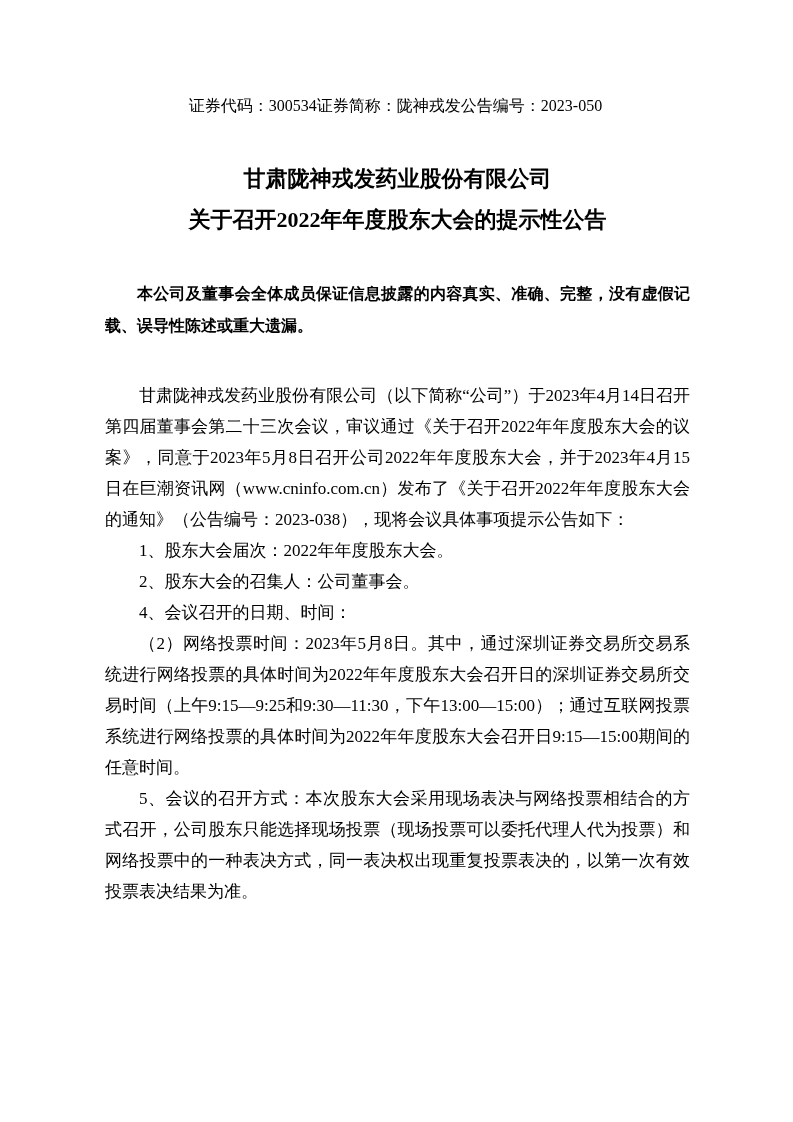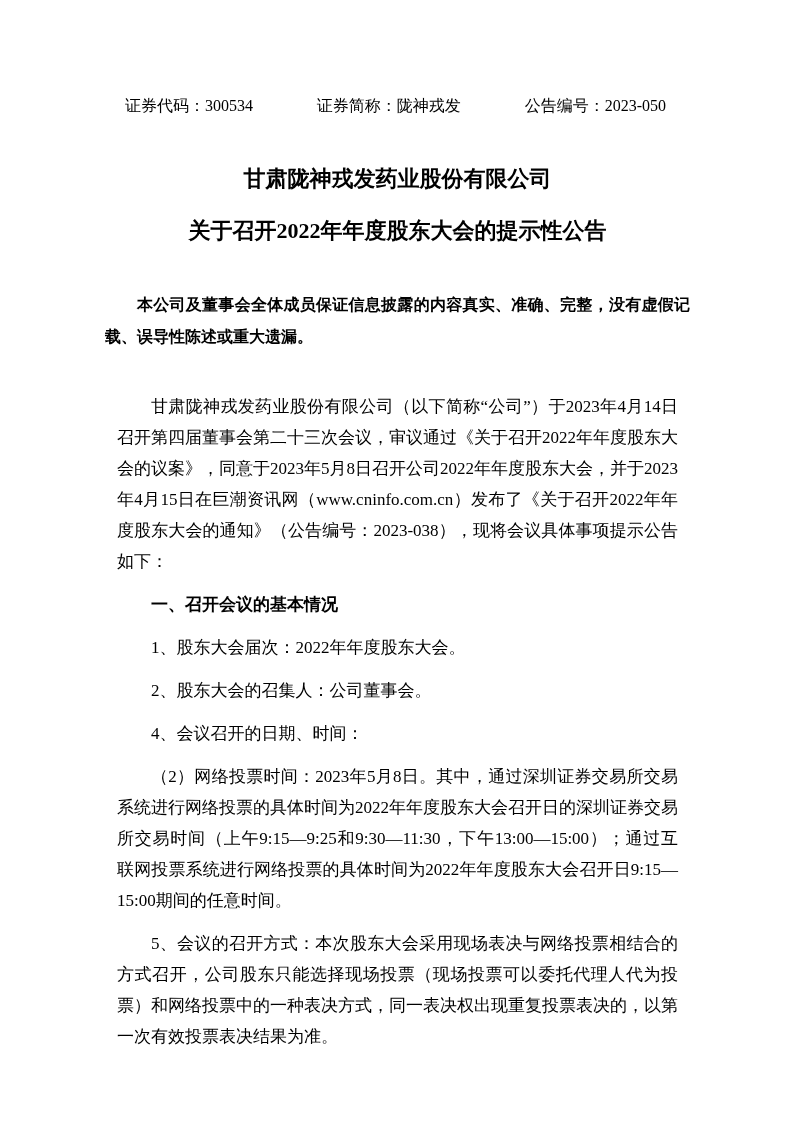--- a/index.html
+++ b/index.html
@@ -14,32 +14,32 @@
     margin: 0 auto;
     background: #ffffff;
     box-sizing: border-box;
     padding: 96px 103px 0 105px;
     font-family: "Liberation Serif", "DejaVu Serif", serif;
     color: #000000;
     overflow: hidden;
   }
   .header-row {
     display: flex;
-    justify-content: space-between;
+    justify-content: center;
     font-size: 16px;
     line-height: 20px;
     padding: 0 24px 0 20px;
     white-space: nowrap;
     font-family: Liberation Serif, serif;
   }
   .title {
     text-align: center;
     font-weight: bold;
     font-size: 22px;
-    margin: 11px;
+    margin: 0;
   }
   .title.first {
     margin-top: 44px;
     line-height: 38px;
   }
   .title.second {
     line-height: 44px;
   }
   .disclaimer {
     font-weight: bold;
@@ -47,21 +47,21 @@
     line-height: 32px;
     text-indent: 2em;
     text-align: justify;
     margin: 36px 0 0 0;
   }
   .para {
     font-size: 17px;
     line-height: 31px;
     text-indent: 2em;
     text-align: justify;
-    margin: 12px;
+    margin: 0;
   }
   .para.intro  { margin-top: 38px; }
   .para.heading {
     font-weight: bold;
     margin-top: 12px;
   }
 </style>
 </head>
 <body>
 
@@ -69,20 +69,19 @@
   <div class="header-row">
     <span>证券代码：300534</span>
     <span>证券简称：陇神戎发</span>
     <span>公告编号：2023-050</span>
   </div>
   <h1 class="title first">甘肃陇神戎发药业股份有限公司</h1>
   <h1 class="title second">关于召开2022年年度股东大会的提示性公告</h1>
   <p class="disclaimer">本公司及董事会全体成员保证信息披露的内容真实、准确、完整，没有虚假记载、误导性陈述或重大遗漏。</p>
   <div id="document-body">
       <p class="para intro">甘肃陇神戎发药业股份有限公司（以下简称“公司”）于2023年4月14日召开第四届董事会第二十三次会议，审议通过《关于召开2022年年度股东大会的议案》，同意于2023年5月8日召开公司2022年年度股东大会，并于2023年4月15日在巨潮资讯网（www.cninfo.com.cn）发布了《关于召开2022年年度股东大会的通知》（公告编号：2023-038），现将会议具体事项提示公告如下：</p>
-      <p class="para heading">一、召开会议的基本情况</p>
       <p class="para body">1、股东大会届次：2022年年度股东大会。</p>
       <p class="para body">2、股东大会的召集人：公司董事会。</p>
       <p class="para body">4、会议召开的日期、时间：</p>
       <p class="para body">（2）网络投票时间：2023年5月8日。其中，通过深圳证券交易所交易系统进行网络投票的具体时间为2022年年度股东大会召开日的深圳证券交易所交易时间（上午9:15—9:25和9:30—11:30，下午13:00—15:00）；通过互联网投票系统进行网络投票的具体时间为2022年年度股东大会召开日9:15—15:00期间的任意时间。</p>
       <p class="para body">5、会议的召开方式：本次股东大会采用现场表决与网络投票相结合的方式召开，公司股东只能选择现场投票（现场投票可以委托代理人代为投票）和网络投票中的一种表决方式，同一表决权出现重复投票表决的，以第一次有效投票表决结果为准。</p>
     </div>
 </div>
 
 </body></html>

